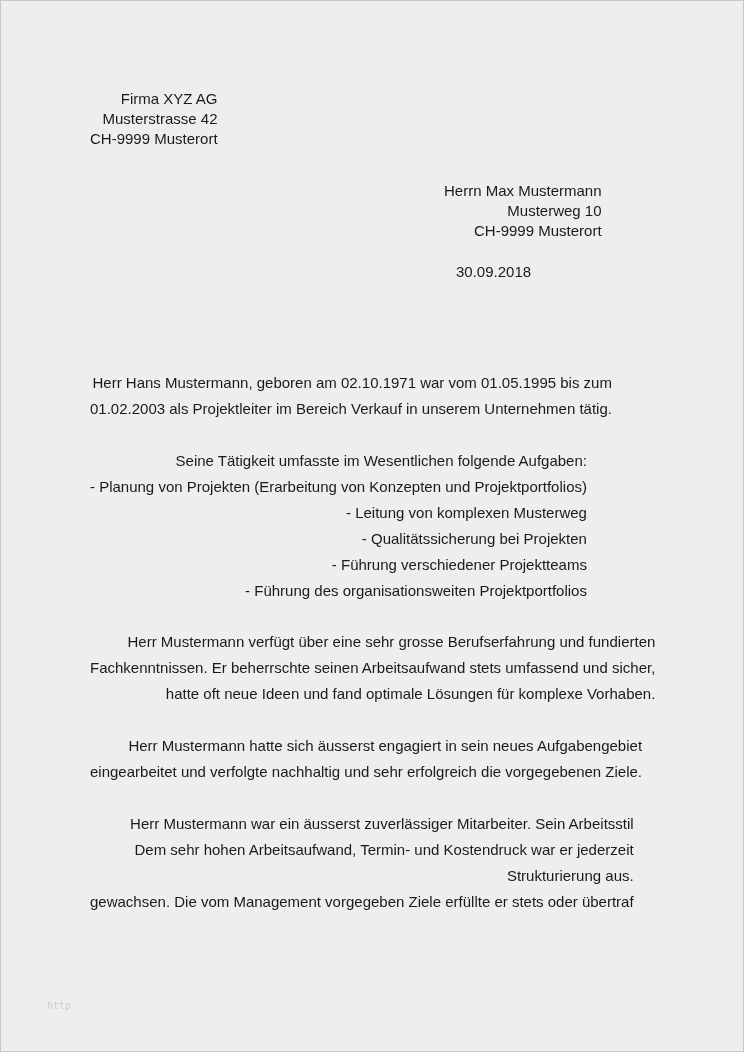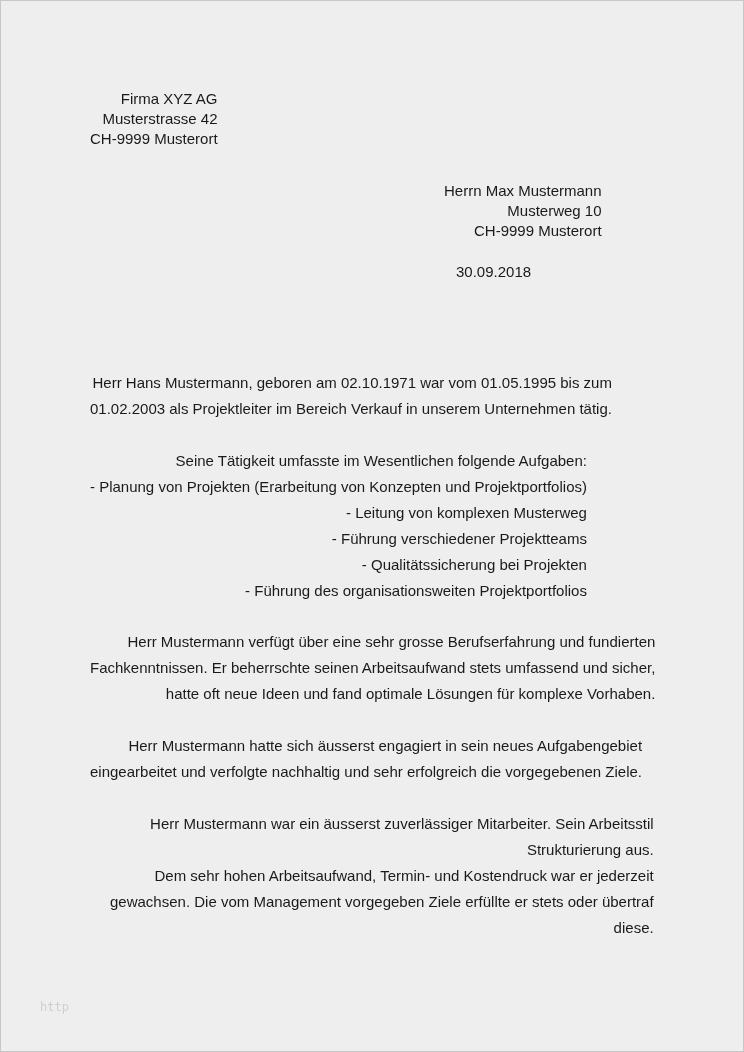--- a/index.html
+++ b/index.html
@@ -44,25 +44,25 @@
     position: absolute;
     left: 89px;
     font-size: 15px;
     line-height: 26px;
     white-space: nowrap;
   }
   .p1 { top: 369px; }
   .p2 { top: 447px; }
   .p3 { top: 628px; }
   .p4 { top: 732px; }
-  .p5 { top: 810px; margin-left: 20px; }
+  .p5 { top: 810px; }
   .watermark {
     position: absolute;
-    left: 39px; top: 999px;
-    font-size: 12px;
+    left: 46px; top: 999px;
+    font-size: 10px;
     color: #cfcfcf;
     font-family: "DejaVu Sans Mono", monospace;
   }
 </style>
 </head>
 <body>
 
 <div class="page">
 
   <div class="block sender">
@@ -82,38 +82,37 @@
 
   <div class="body p1">
     <span class="line">Herr Hans Mustermann, geboren am 02.10.1971 war vom 01.05.1995 bis zum</span>
     <span class="line">01.02.2003 als Projektleiter im Bereich Verkauf in unserem Unternehmen tätig.</span>
   </div>
 
   <div class="body p2">
     <span class="line">Seine Tätigkeit umfasste im Wesentlichen folgende Aufgaben:</span>
     <span class="line">- Planung von Projekten (Erarbeitung von Konzepten und Projektportfolios)</span>
     <span class="line">- Leitung von komplexen Musterweg</span>
+    <span class="line">- Qualitätssicherung bei Projekten</span>
     <span class="line">- Führung verschiedener Projektteams</span>
-    <span class="line">- Qualitätssicherung bei Projekten</span>
     <span class="line">- Führung des organisationsweiten Projektportfolios</span>
   </div>
 
   <div class="body p3">
     <span class="line">Herr Mustermann verfügt über eine sehr grosse Berufserfahrung und fundierten</span>
     <span class="line">Fachkenntnissen. Er beherrschte seinen Arbeitsaufwand stets umfassend und sicher,</span>
     <span class="line">hatte oft neue Ideen und fand optimale Lösungen für komplexe Vorhaben.</span>
   </div>
 
   <div class="body p4">
     <span class="line">Herr Mustermann hatte sich äusserst engagiert in sein neues Aufgabengebiet</span>
     <span class="line">eingearbeitet und verfolgte nachhaltig und sehr erfolgreich die vorgegebenen Ziele.</span>
   </div>
 
   <div class="body p5">
     <span class="line">Herr Mustermann war ein äusserst zuverlässiger Mitarbeiter. Sein Arbeitsstil</span>
+    <span class="line">Dem sehr hohen Arbeitsaufwand, Termin- und Kostendruck war er jederzeit</span>
     <span class="line">Strukturierung aus.</span>
-    <span class="line">Dem sehr hohen Arbeitsaufwand, Termin- und Kostendruck war er jederzeit</span>
     <span class="line">gewachsen. Die vom Management vorgegeben Ziele erfüllte er stets oder übertraf</span>
-    <span class="line">diese.</span>
   </div>
 
   <div class="watermark">http</div>
 </div>
 
 </body></html>

